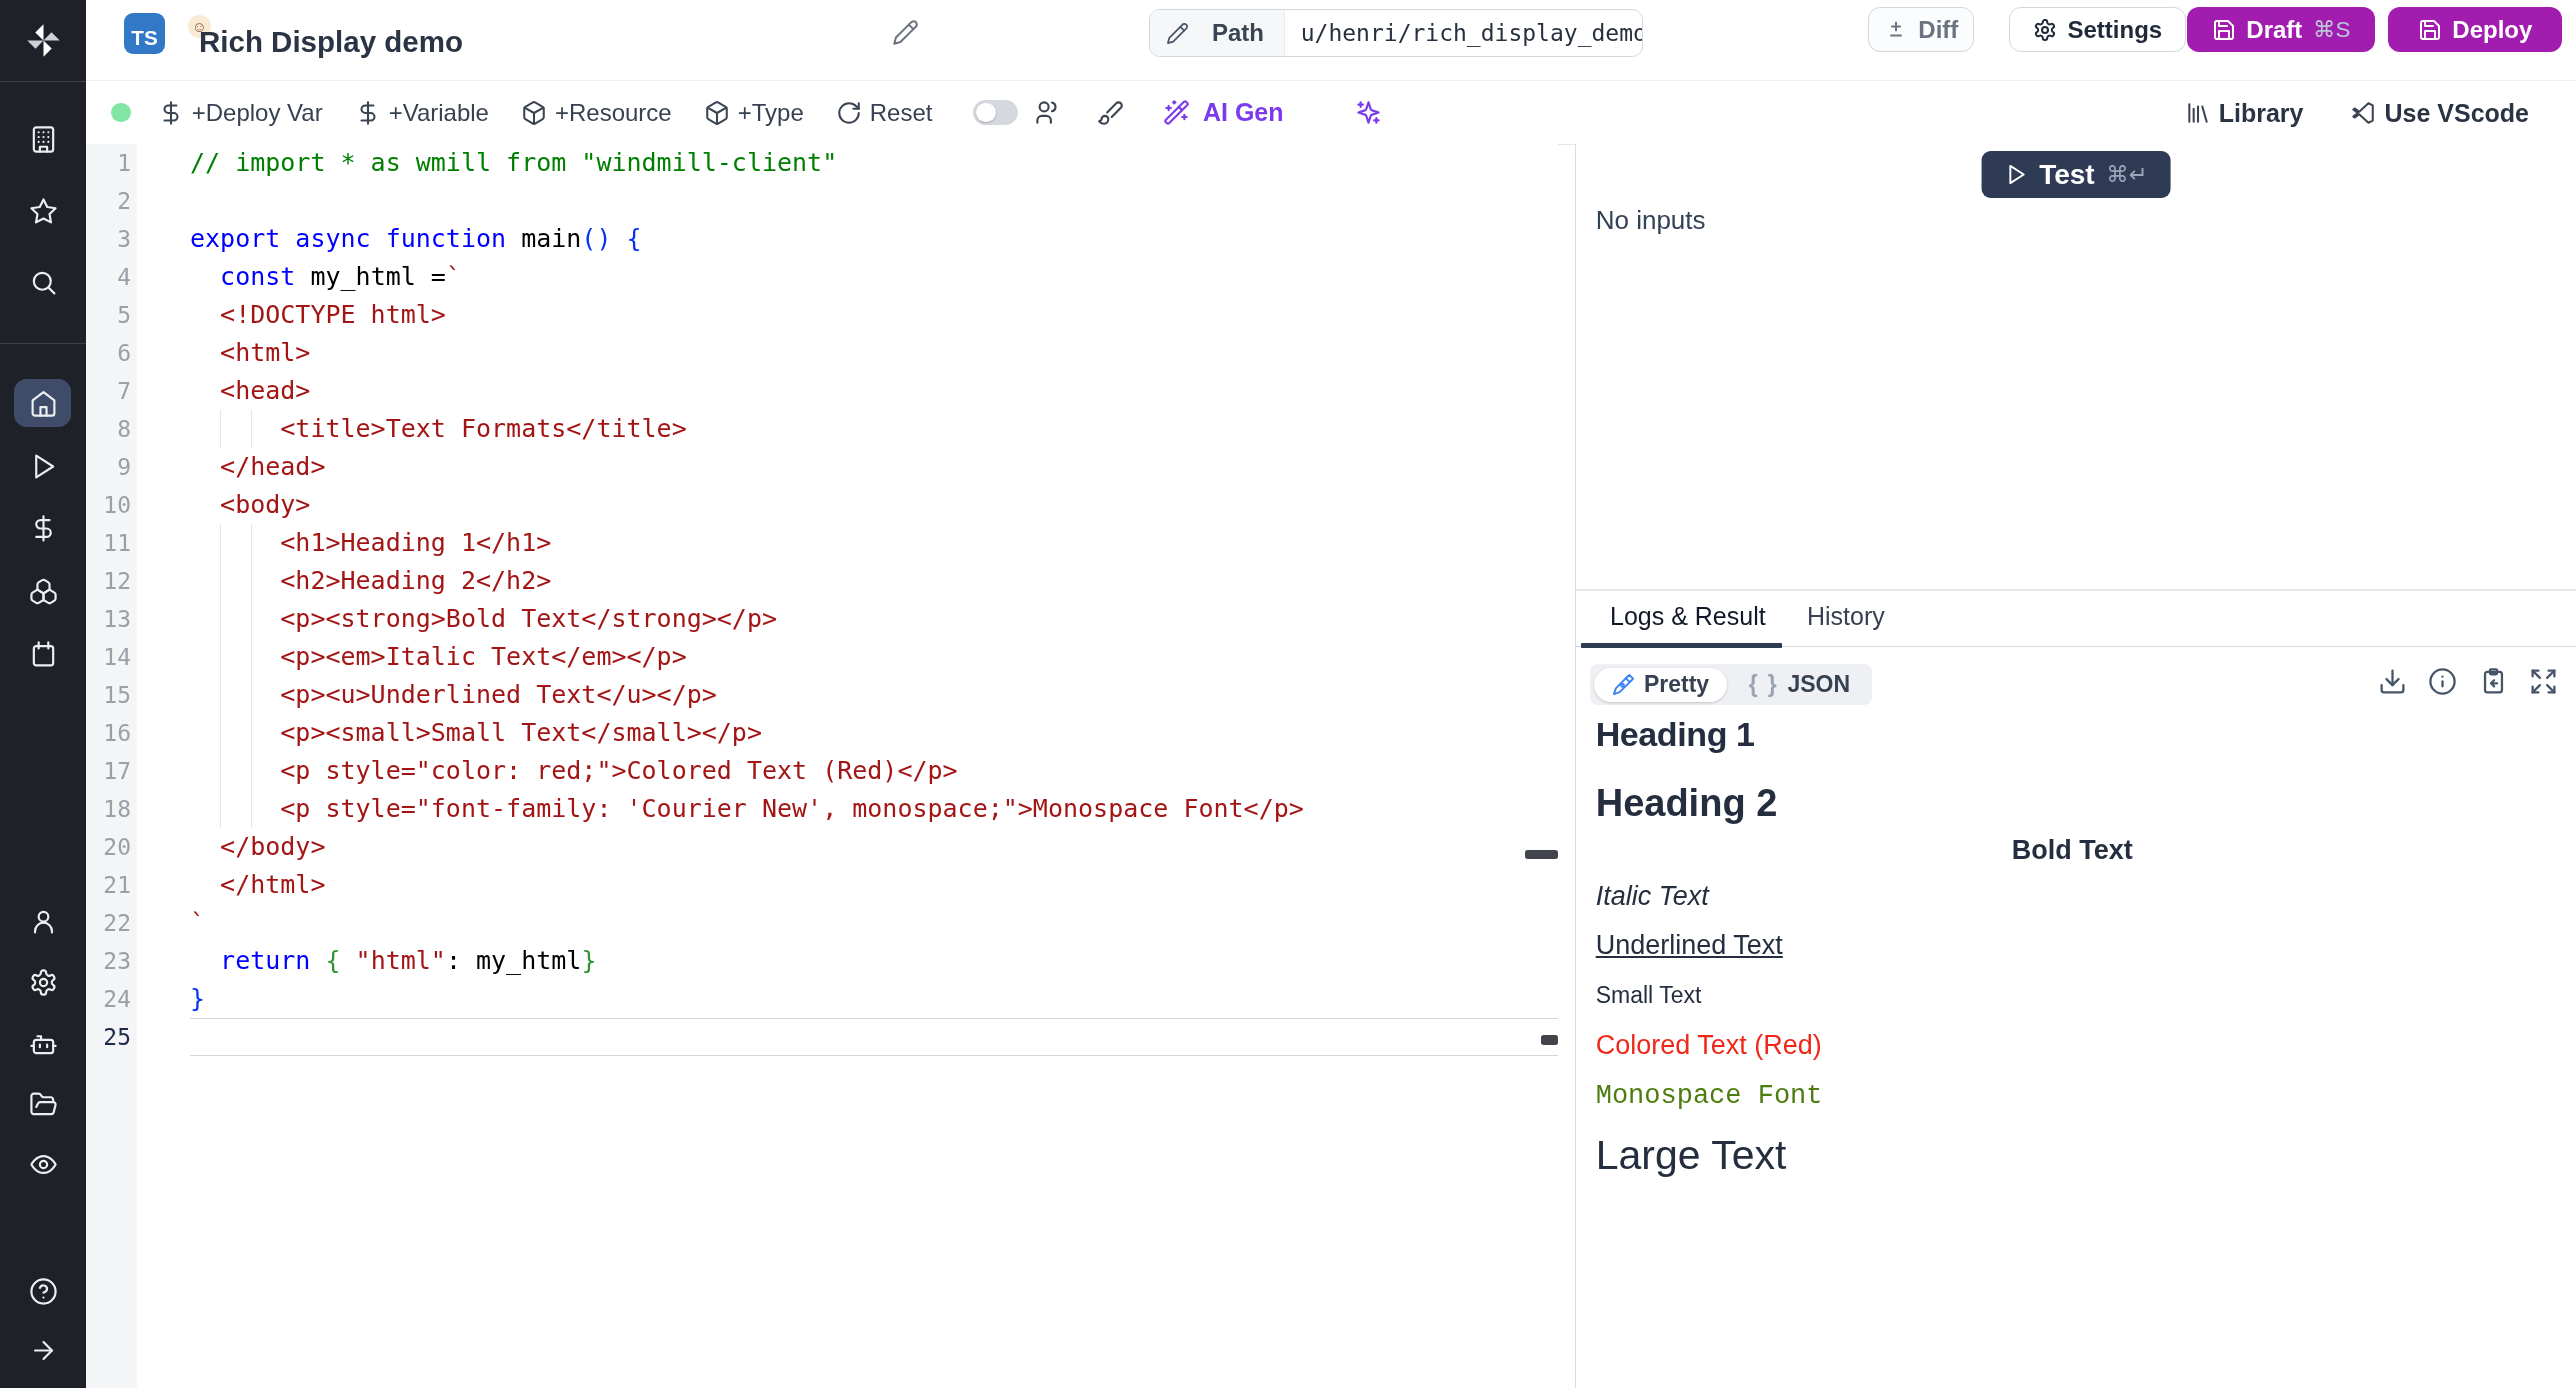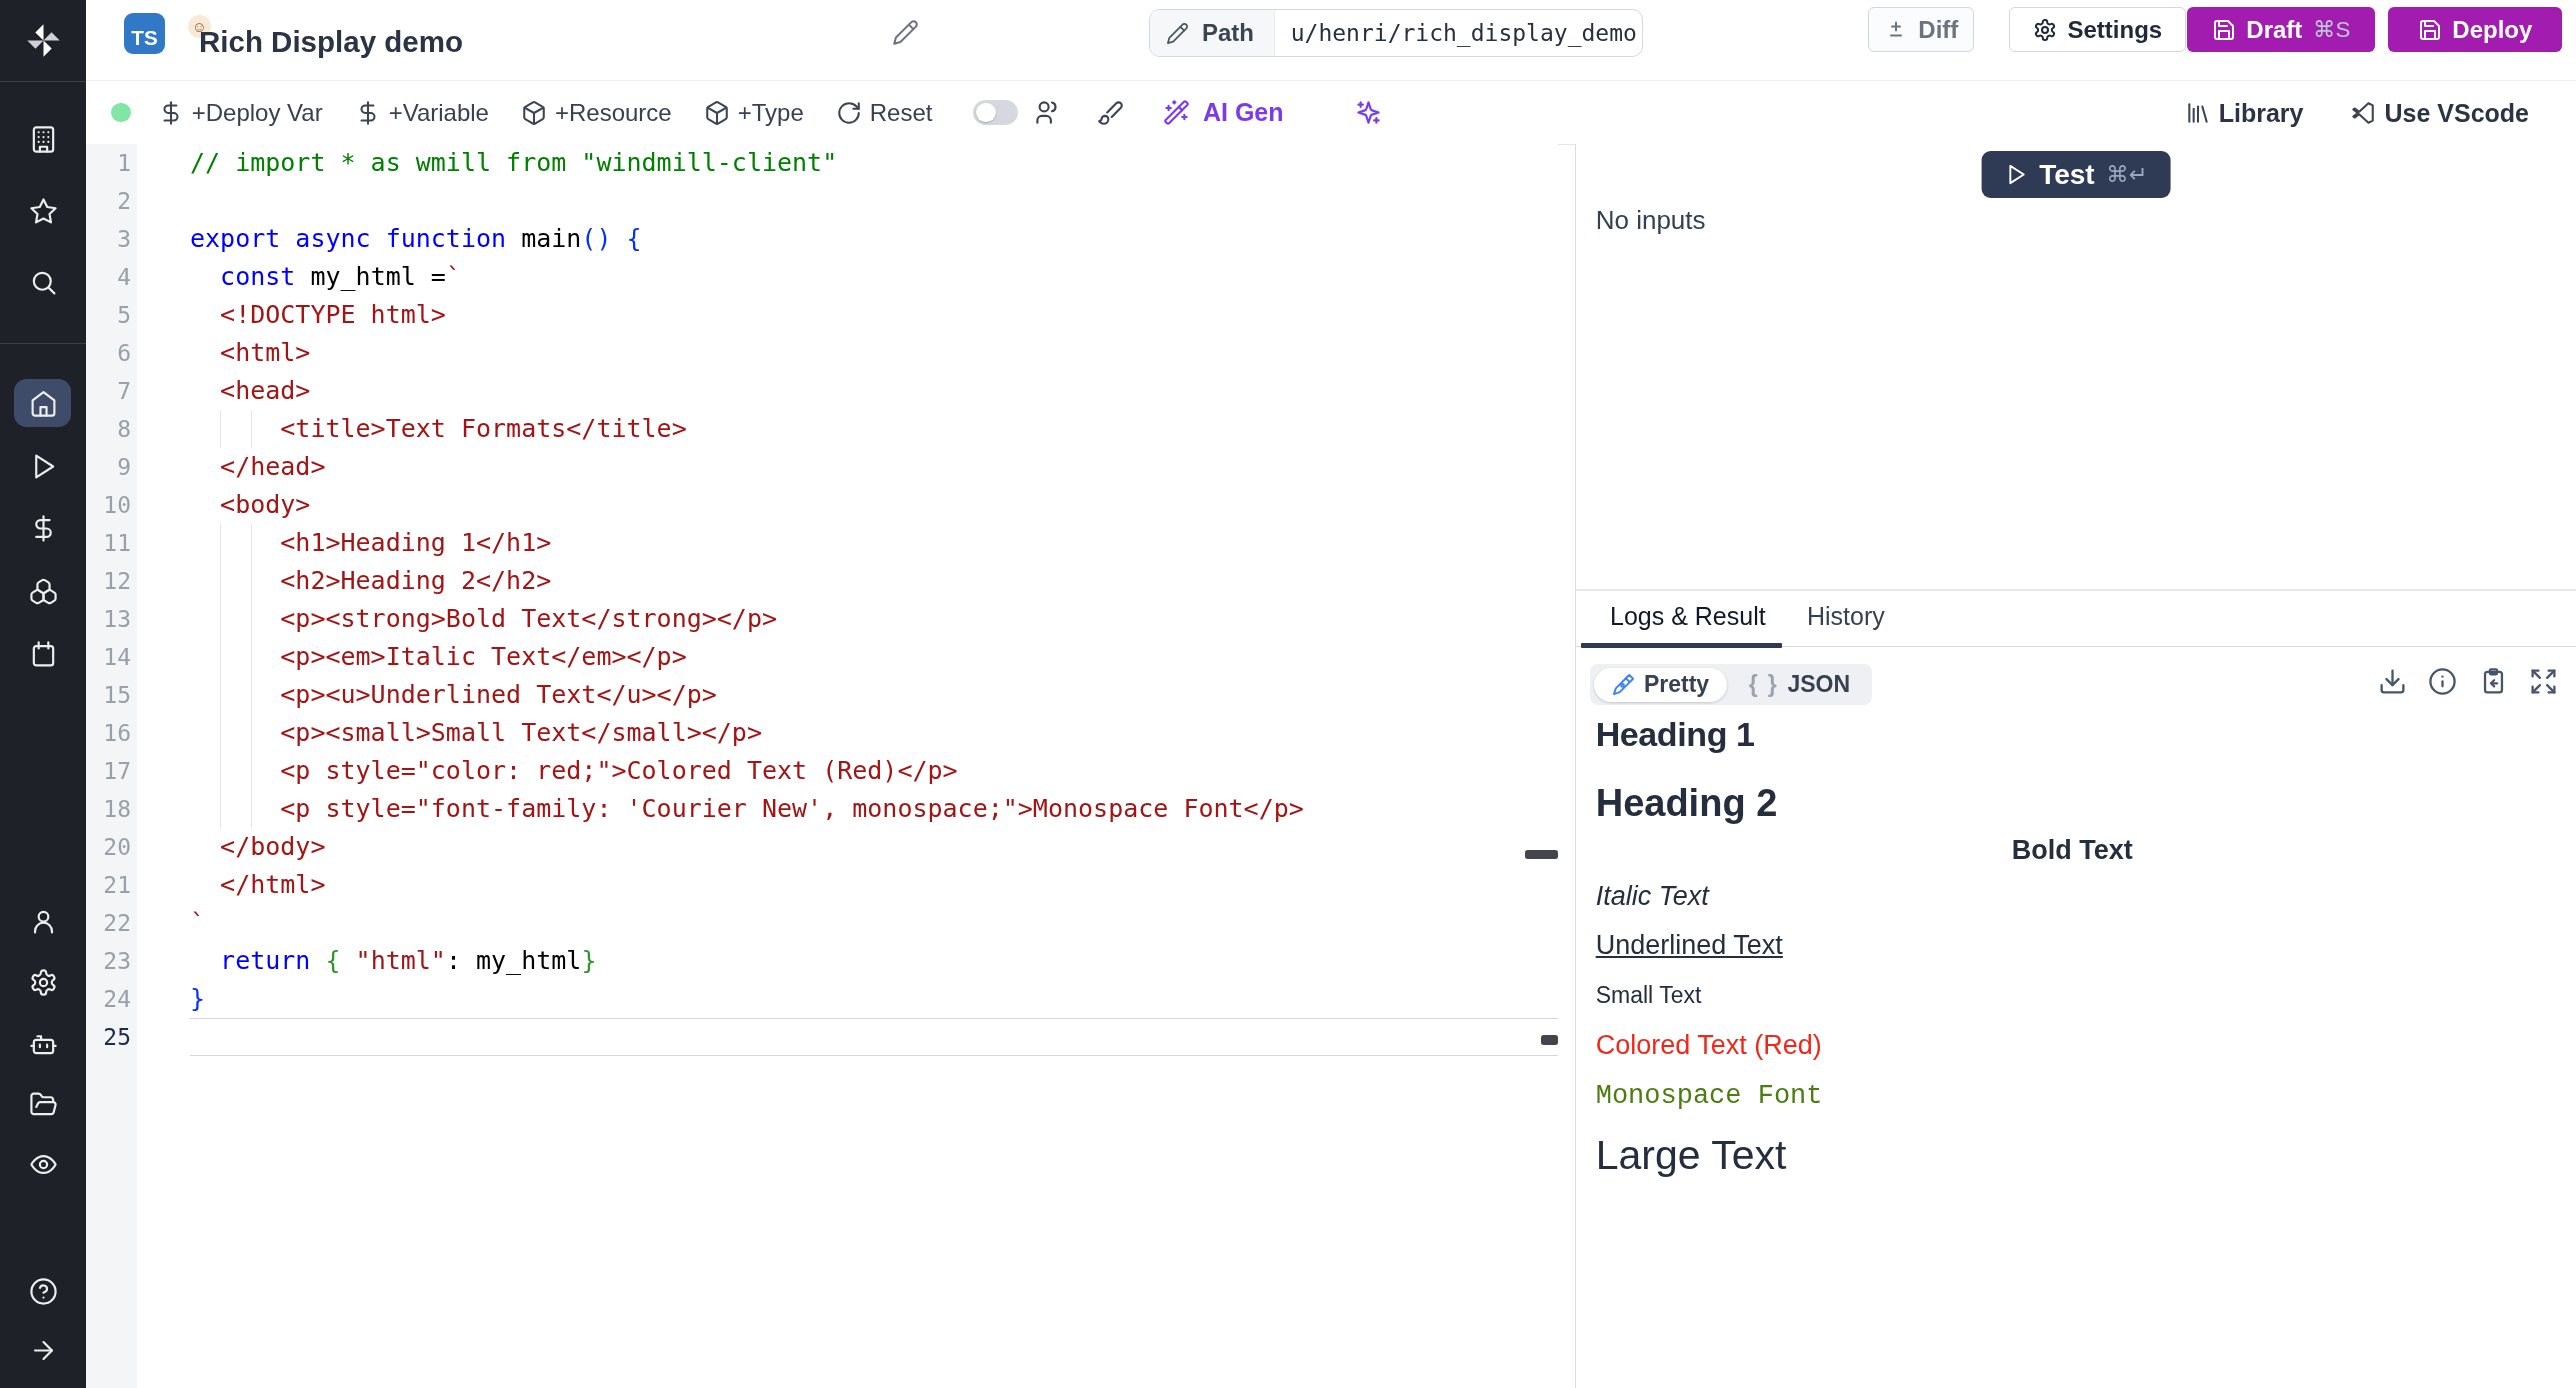--- a/index.html
+++ b/index.html
@@ -23,26 +23,26 @@
   .ts-badge { position:absolute; left:38px; top:12.5px; width:41px; height:41px; background:#3178c6; border-radius:9px; color:#fff;
     font-weight:bold; font-size:20.6px; display:flex; align-items:flex-end; justify-content:center; padding-bottom:3.6px; }
   .emoji-badge { position:absolute; left:63px; top:1.8px; width:25px; height:25px; background:#f9ead6; border:1.8px solid #fff; border-radius:50%;
     display:flex; align-items:center; justify-content:center; font-size:15px; color:#8a5a3a; line-height:1; }
   .page-title { position:absolute; left:113px; top:25px; font-size:29.5px; font-weight:bold; color:#2b3444; }
   .edit-pencil { position:absolute; left:806px; top:19px; width:27px; height:27px; cursor:pointer; }
   .edit-pencil svg { width:27px; height:27px; stroke:#6b7280; stroke-width:1.8; fill:none; stroke-linecap:round; stroke-linejoin:round; }
 
   .path-pill { position:absolute; left:1063px; top:9px; width:494px; height:48px; border:1.3px solid #d2d7dd; border-radius:10.7px;
     background:#fff; display:flex; align-items:stretch; overflow:hidden; cursor:text; }
-  .path-left { background:#f6f7f9; display:flex; align-items:center; gap:13px; padding:0 19.7px 0 16px; border-right:0.9px solid #e7eaee; }
+  .path-left { background:#f6f7f9; display:flex; align-items:center; gap:23px; padding:0 19.7px 0 16px; border-right:0.9px solid #e7eaee; }
   .path-left svg { width:23px; height:23px; stroke:#4b5563; stroke-width:1.8; fill:none; stroke-linecap:round; stroke-linejoin:round; }
   .path-label { font-size:24px; font-weight:bold; color:#3b4453; }
   .path-value { display:flex; align-items:center; padding:0 16px; font-family:"DejaVu Sans Mono", monospace; font-size:23px; color:#27303f; }
 
-  .hdr-btn { position:absolute; top:7.2px; height:45px; border-radius:6px; display:flex; align-items:center; justify-content:center;
+  .hdr-btn { position:absolute; top:7.2px; height:45px; border-radius:12px; display:flex; align-items:center; justify-content:center;
     gap:10.7px; font-size:24px; font-weight:bold; cursor:pointer; }
   .hdr-btn svg { width:24px; height:24px; fill:none; stroke-width:2; stroke-linecap:round; stroke-linejoin:round; }
   .btn-outline { background:#fff; border:1.3px solid #d2d7dd; color:#1f2937; }
   .btn-diff { left:1782px; width:106px; color:#6b7280; background:#fbfcfd; }
   .btn-diff svg { stroke:#6b7280; }
   .btn-settings { left:1923px; width:177px; }
   .btn-settings svg { stroke:#1f2937; }
   .btn-slate { background:#a21caf; color:#fff; border:none; }
   .btn-draft { left:2101px; width:188px; }
   .btn-deploy { left:2302px; width:174px; }

